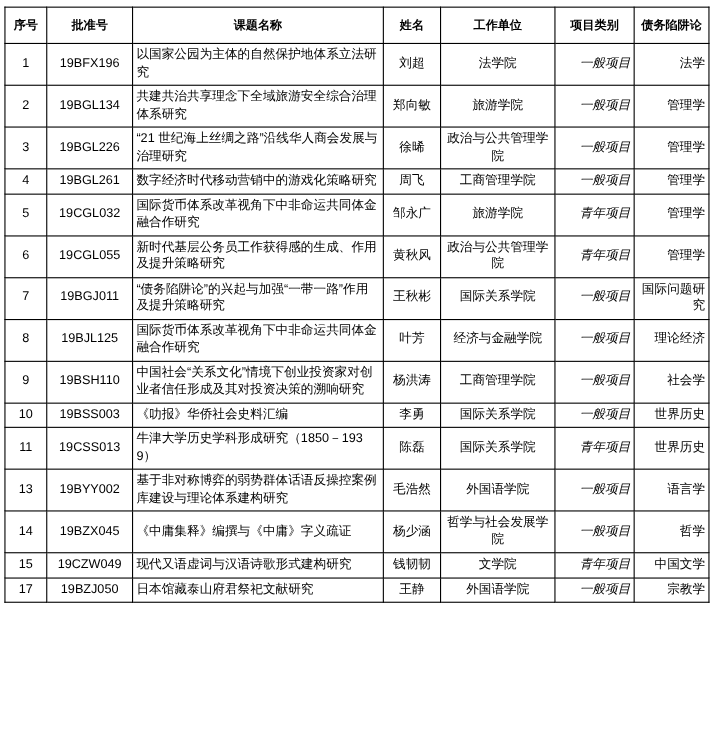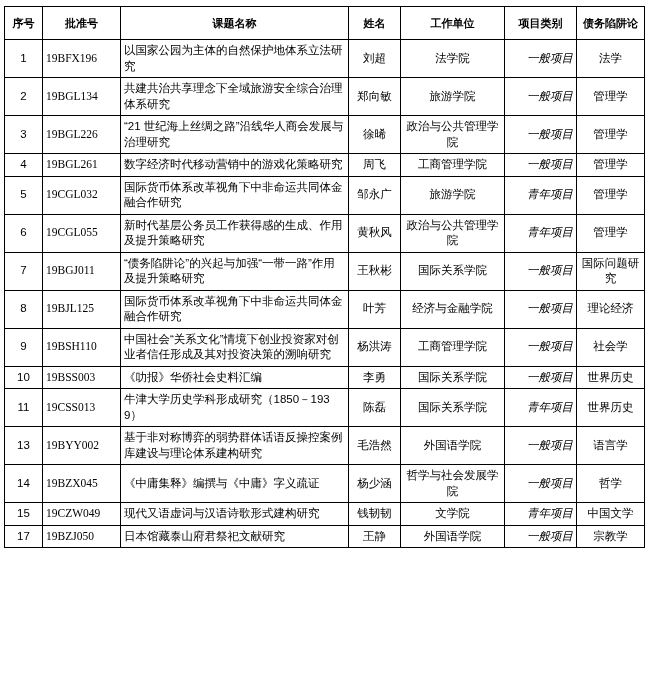--- a/index.html
+++ b/index.html
@@ -41,26 +41,26 @@
   
   col.c-seq      { width: 38px; }
   col.c-code     { width: 78px; }
   col.c-title    { width: 228px; }
   col.c-name     { width: 52px; }
   col.c-org      { width: 104px; }
   col.c-type     { width: 72px; }
   col.c-disc     { width: 68px; }
 
   td.seq   { text-align: center; }
-  td.code  { letter-spacing: 0px; font-family: Liberation Serif, serif; }
+  td.code  { text-align: center; letter-spacing: 0px; }
   td.title { text-align: left; padding-left: 5px; padding-right: 5px; }
   td.name  { text-align: center; }
   td.org   { text-align: center; }
   td.type  { text-align: right; font-style: italic; }
-  td.disc  { text-align: center; }
+  td.disc  { text-align: right; }
 </style>
 </head>
 <body>
 
 <div class="sheet">
   <table class="grant-table">
     <colgroup>
       <col class="c-seq">
       <col class="c-code">
       <col class="c-title">

